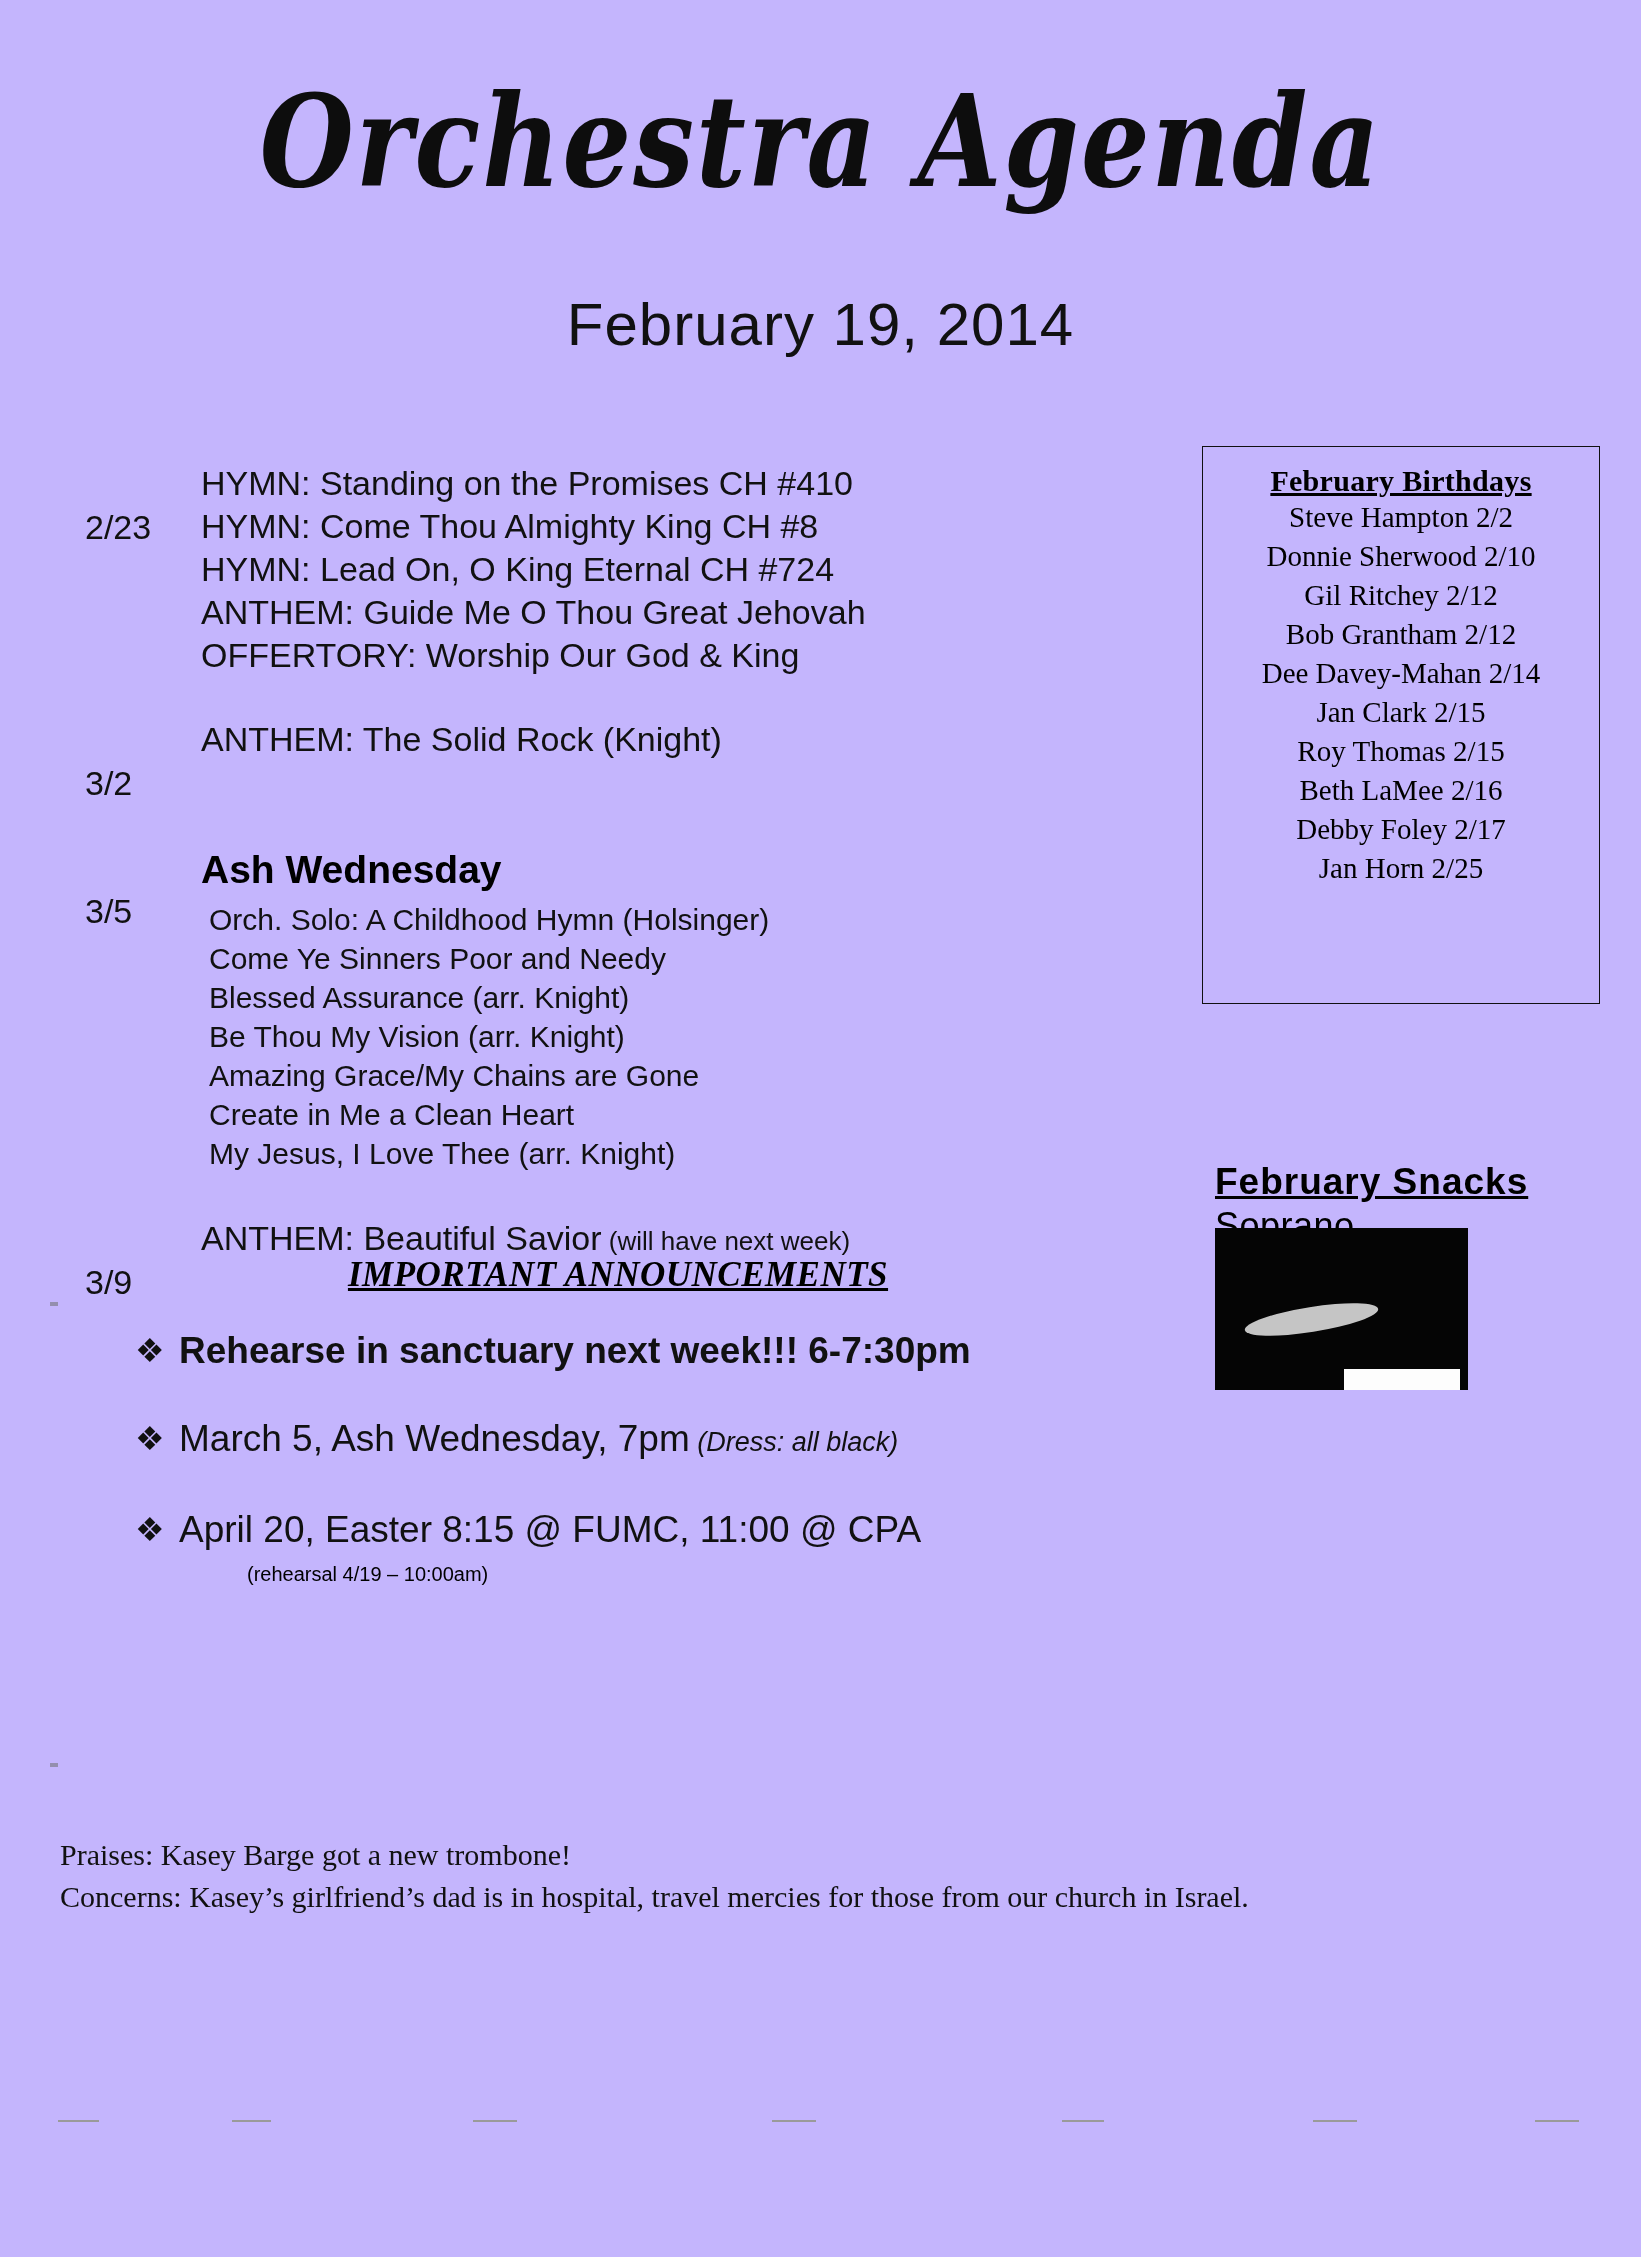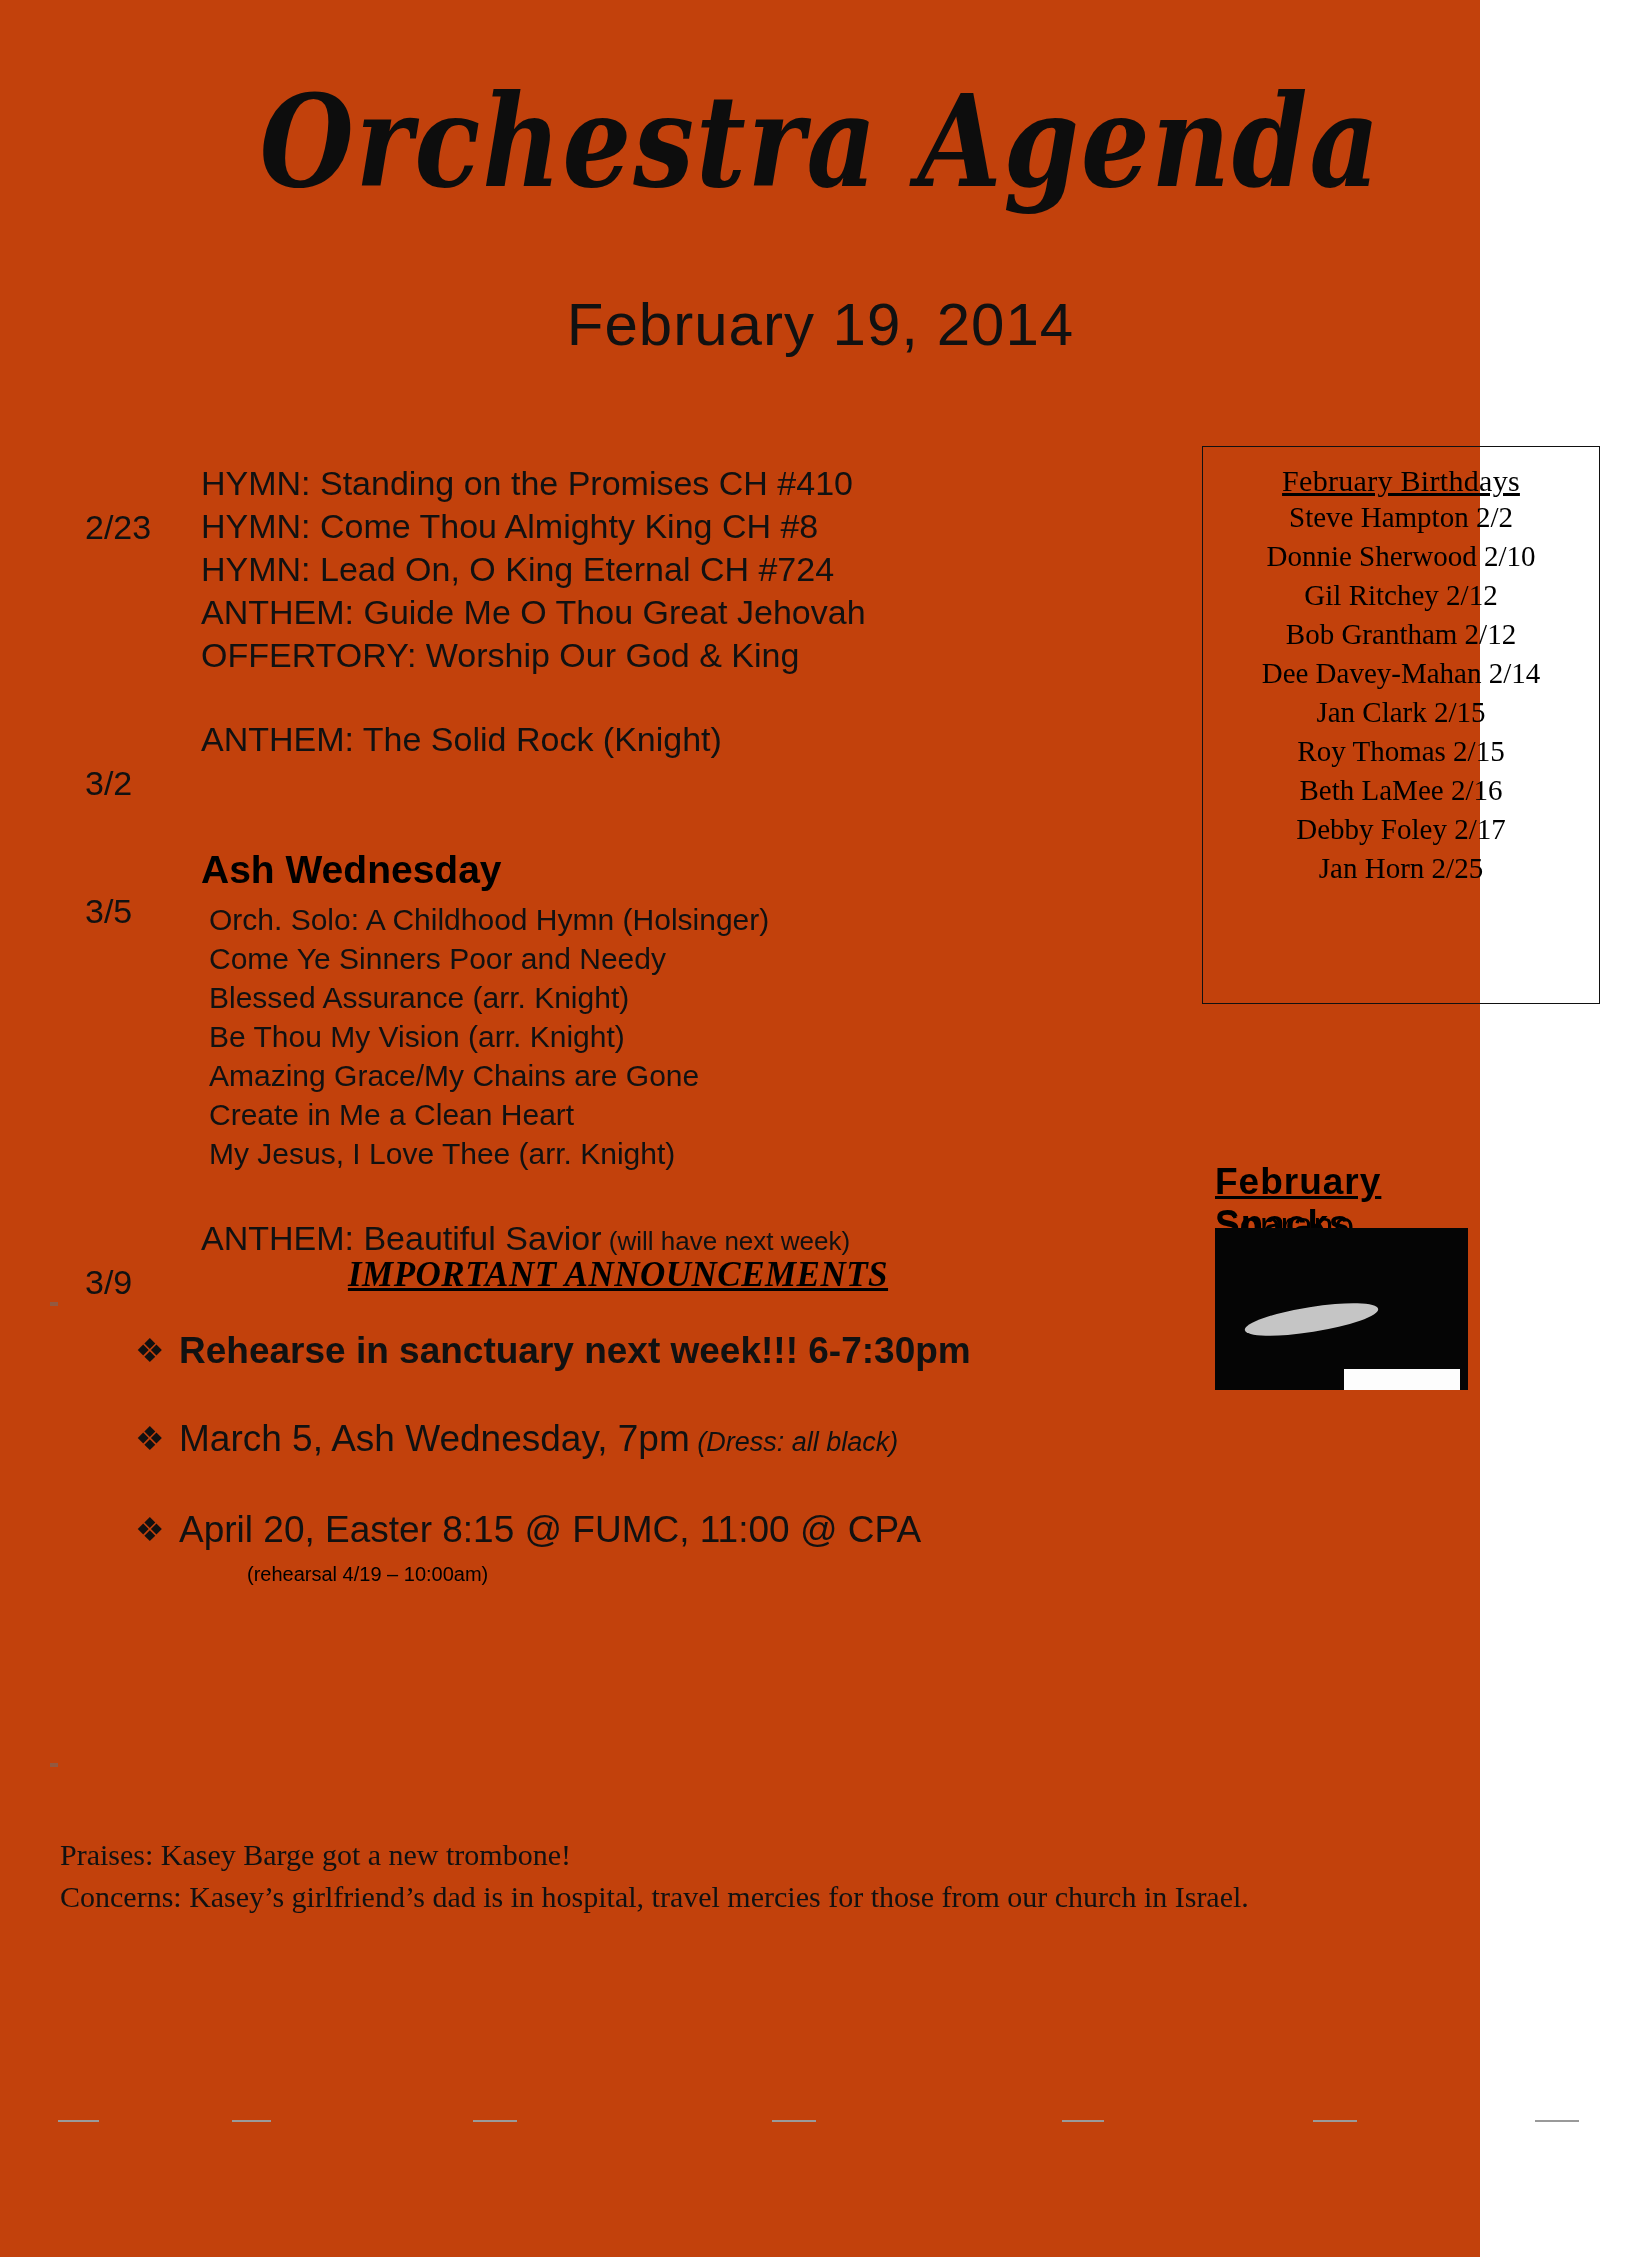--- a/index.html
+++ b/index.html
@@ -10,23 +10,23 @@
   body {
     width: 1641px;
     height: 2257px;
     position: relative;
     font-family: "Liberation Sans", sans-serif;
     color: #000000;
     overflow: hidden;
   }
   .page {
     position: relative;
-    width: 1480px;
+    width: 1641px;
     height: 2257px;
-    background: #c2410c;
+    background: #c4b5fd;
   }
 
   
   .title {
     position: absolute;
     left: 0;
     top: 75px;
     width: 1641px;
     text-align: center;
     font-family: "DejaVu Serif", serif;
@@ -109,21 +109,21 @@
     width: 398px;
     height: 558px;
     border: 1.9px solid #111;
     box-sizing: border-box;
     text-align: center;
     font-family: "Liberation Serif", serif;
   }
   .birthday-title {
     margin-top: 17.4px;
     font-size: 30px;
-    font-weight: 400;
+    font-weight: 700;
     text-decoration: underline;
     letter-spacing: 0.3px;
   }
   .birthday-item {
     font-size: 29px;
     line-height: 39px;
   }
 
   
   .snacks-title {

